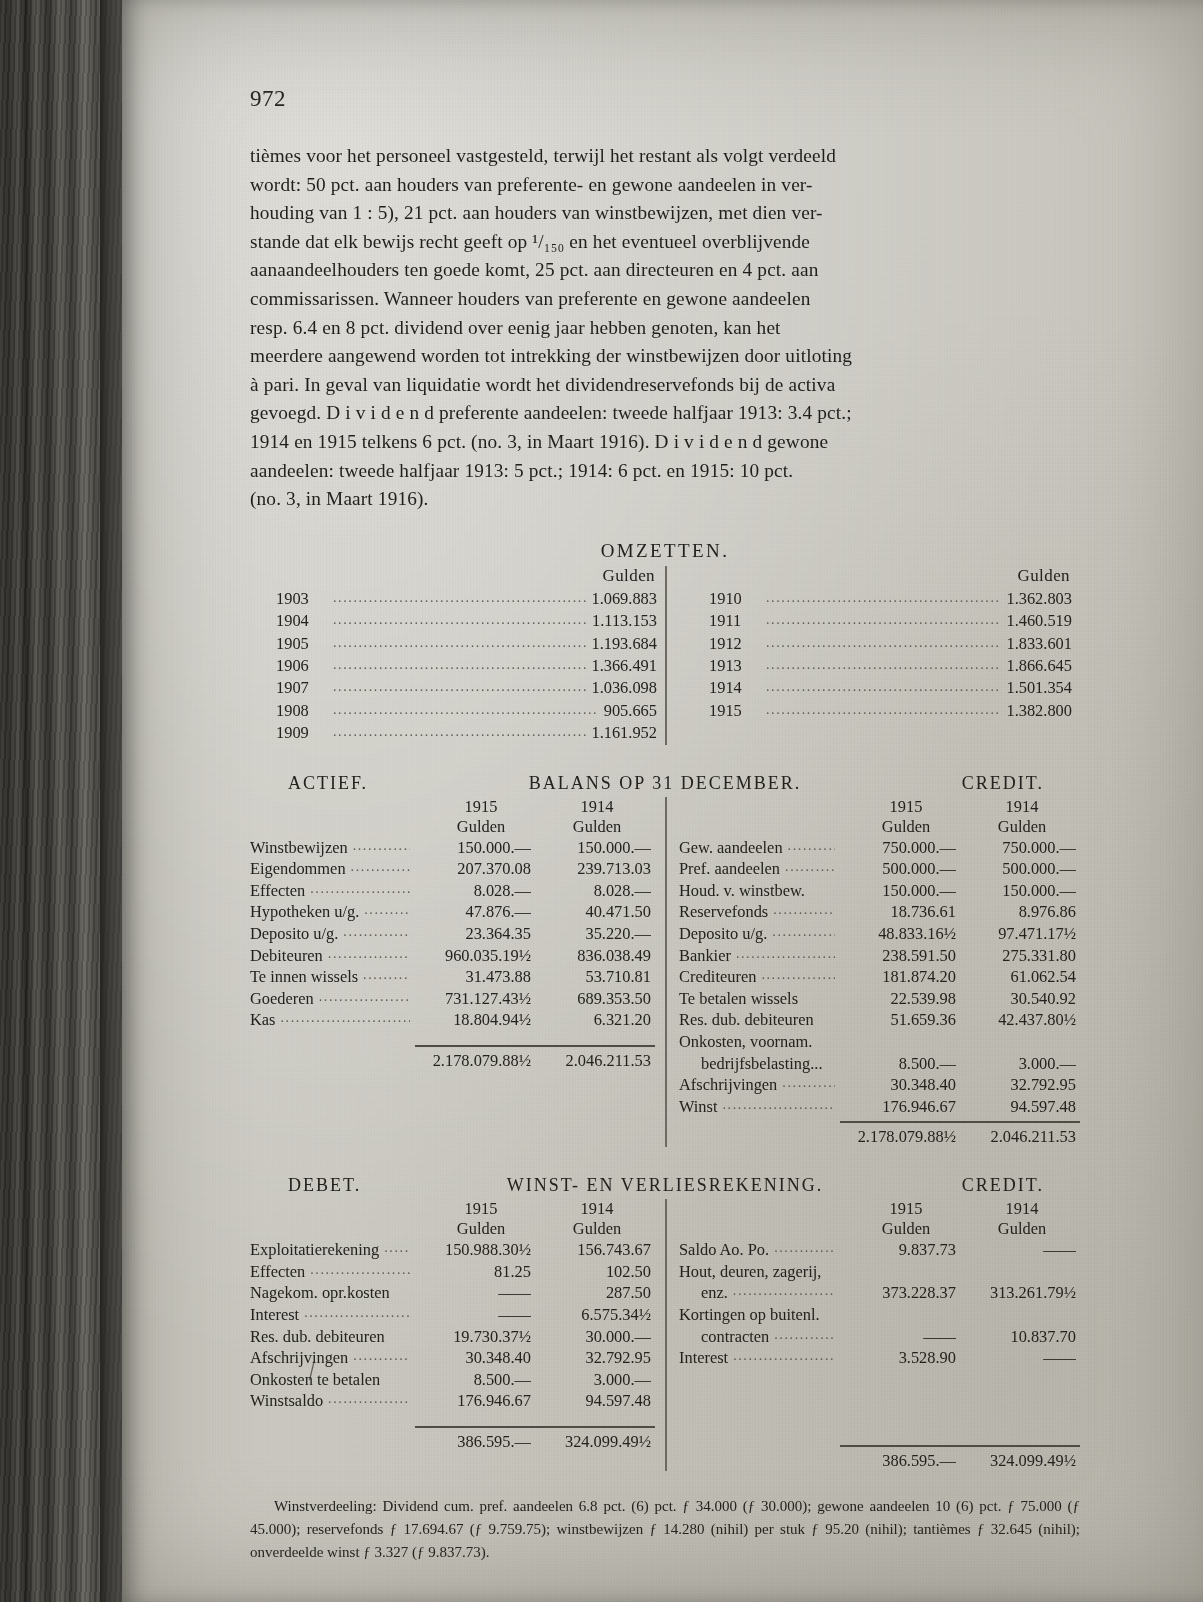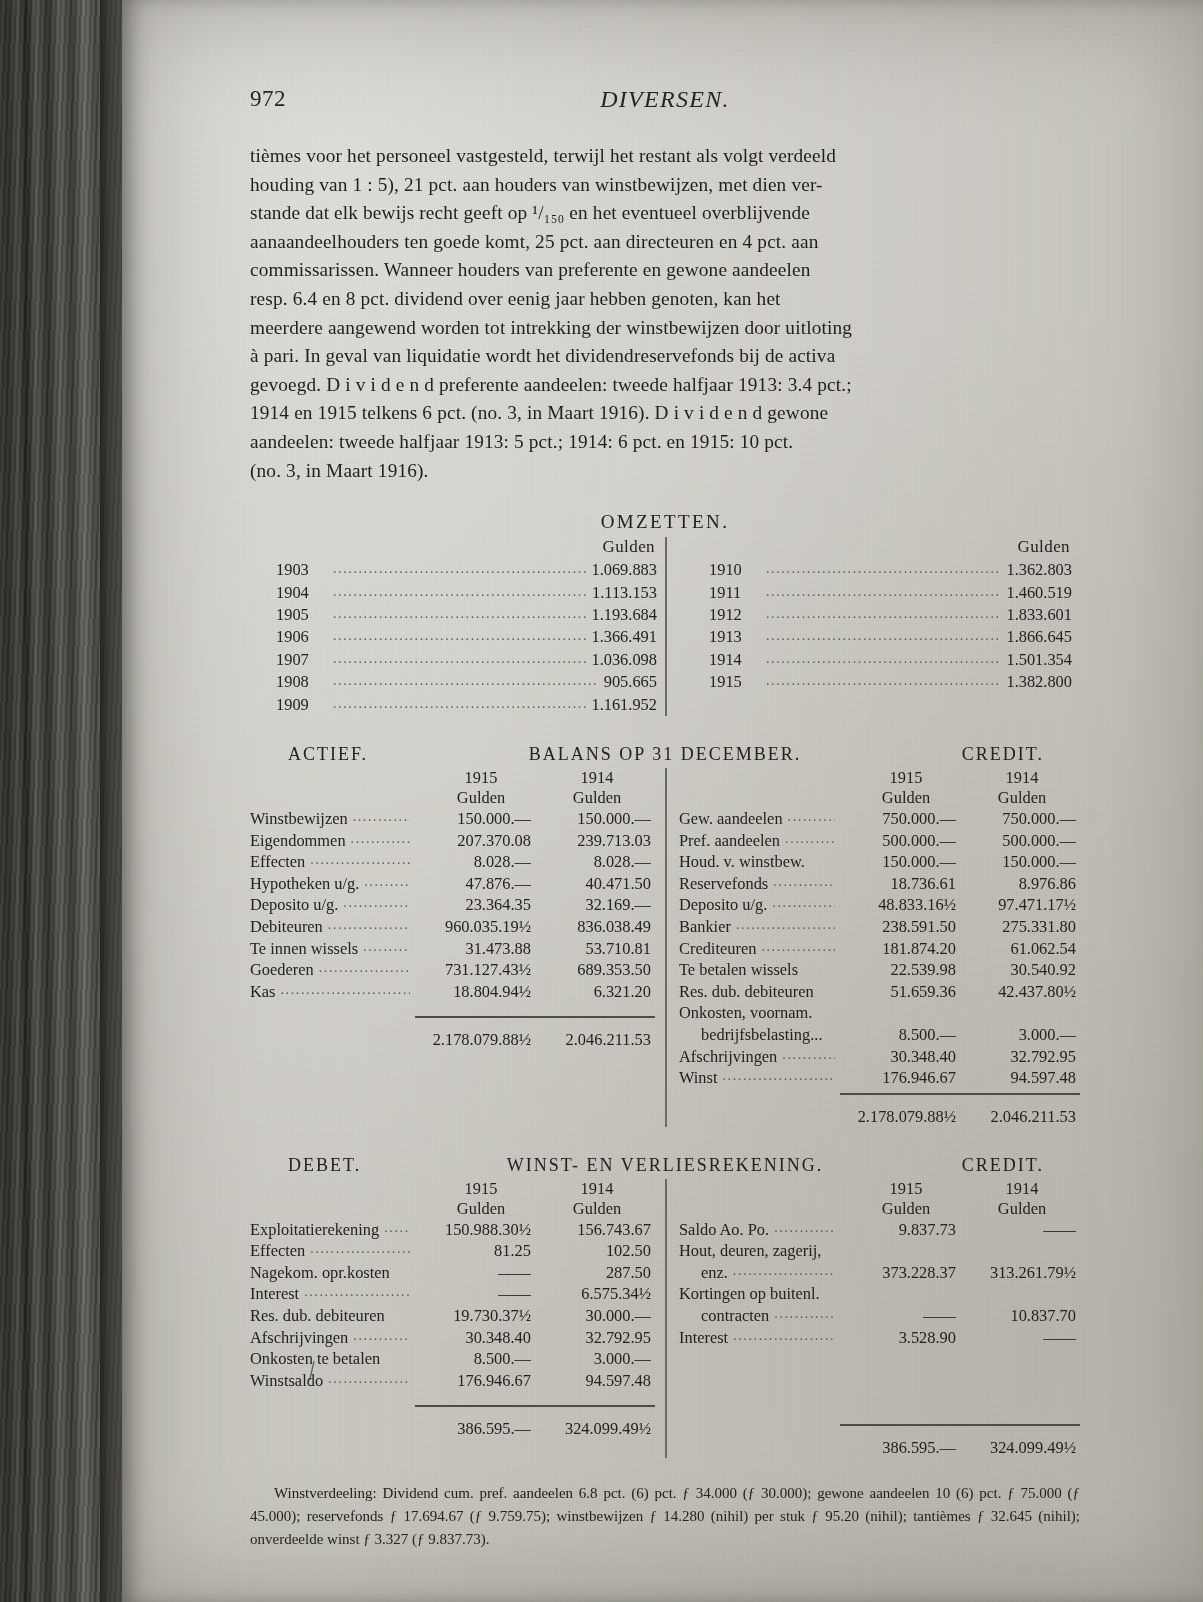--- a/index.html
+++ b/index.html
@@ -215,21 +215,21 @@
     display: flex;
     margin-top: 4px;
   }
   .totals .lbl { flex: 1 1 auto; }
   .totals .v {
     flex: none;
     width: 116px;
     text-align: right;
     padding-right: 4px;
     border-top: 2px solid #4e4c45;
-    padding-top: 12px;
+    padding-top: 4px;
   }
   .rule-gap { height: 10px; }
   
   .note {
     margin-top: 24px;
     font-size: 15px;
     line-height: 23px;
     text-align: justify;
     text-align-last: left;
     text-indent: 24px;
@@ -256,25 +256,25 @@
   </div>
   <div class="edge2"></div>
 
   <div class="page">
     <div class="grain"></div>
 
     <div class="content">
 
       <div class="hdr">
         <div class="folio">972</div>
-        <div class="runhead">DIVERSEN.</div>
       </div>
 
       <div class="prose" id="prose-block">
           <div style="display: block;">tièmes voor het personeel vastgesteld, terwijl het restant als volgt verdeeld</div>
+          <div style="display: block;">wordt: 50 pct. aan houders van preferente- en gewone aandeelen in ver-</div>
           <div style="display: block;">houding van 1 : 5), 21 pct. aan houders van winstbewijzen, met dien ver-</div>
           <div style="display: block;">stande dat elk bewijs recht geeft op ¹/₁₅₀ en het eventueel overblijvende</div>
           <div style="display: block;">aanaandeelhouders ten goede komt, 25 pct. aan directeuren en 4 pct. aan</div>
           <div style="display: block;">commissarissen. Wanneer houders van preferente en gewone aandeelen</div>
           <div style="display: block;">resp. 6.4 en 8 pct. dividend over eenig jaar hebben genoten, kan het</div>
           <div style="display: block;">meerdere aangewend worden tot intrekking der winstbewijzen door uitloting</div>
           <div style="display: block;">à pari.  In geval van liquidatie wordt het dividendreservefonds bij de activa</div>
           <div style="display: block;">gevoegd.  D i v i d e n d preferente aandeelen: tweede halfjaar 1913: 3.4 pct.;</div>
           <div style="display: block;">1914 en 1915 telkens 6 pct. (no. 3, in Maart 1916).  D i v i d e n d gewone</div>
           <div style="display: block;">aandeelen: tweede halfjaar 1913: 5 pct.; 1914: 6 pct. en 1915: 10 pct.</div>
@@ -400,21 +400,21 @@
                 <div class="arow">
                   <span class="lbl">Hypotheken u/g.</span>
                   <span class="d">............................................................</span>
                   <span class="v">47.876.—</span>
                   <span class="v">40.471.50</span>
                 </div>
                 <div class="arow">
                   <span class="lbl">Deposito u/g.</span>
                   <span class="d">............................................................</span>
                   <span class="v">23.364.35</span>
-                  <span class="v">32.169.—</span>
+                  <span class="v">35.220.—</span>
                 </div>
                 <div class="arow">
                   <span class="lbl">Debiteuren</span>
                   <span class="d">............................................................</span>
                   <span class="v">960.035.19½</span>
                   <span class="v">836.038.49</span>
                 </div>
                 <div class="arow">
                   <span class="lbl">Te innen wissels</span>
                   <span class="d">............................................................</span>

